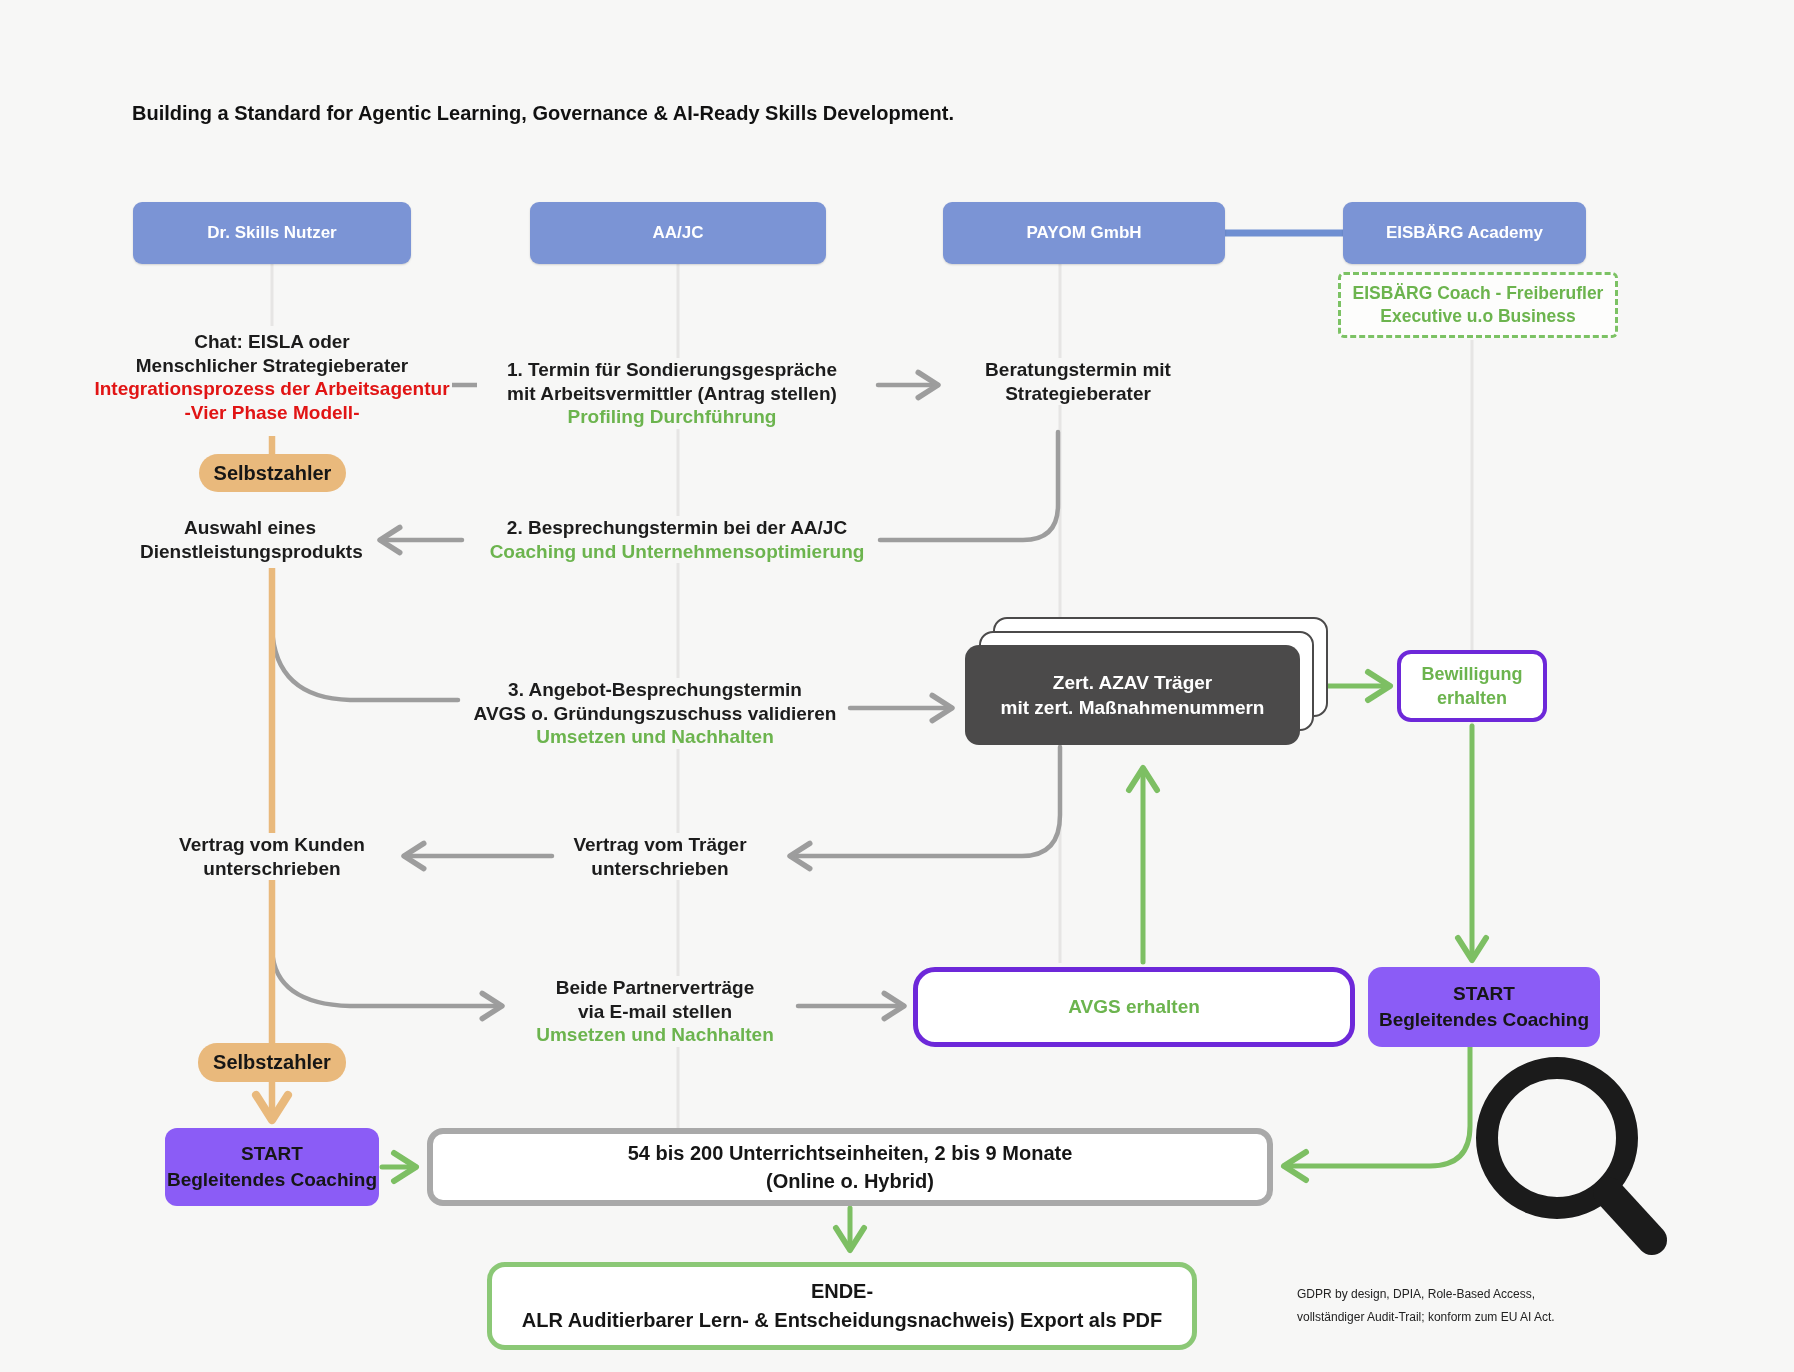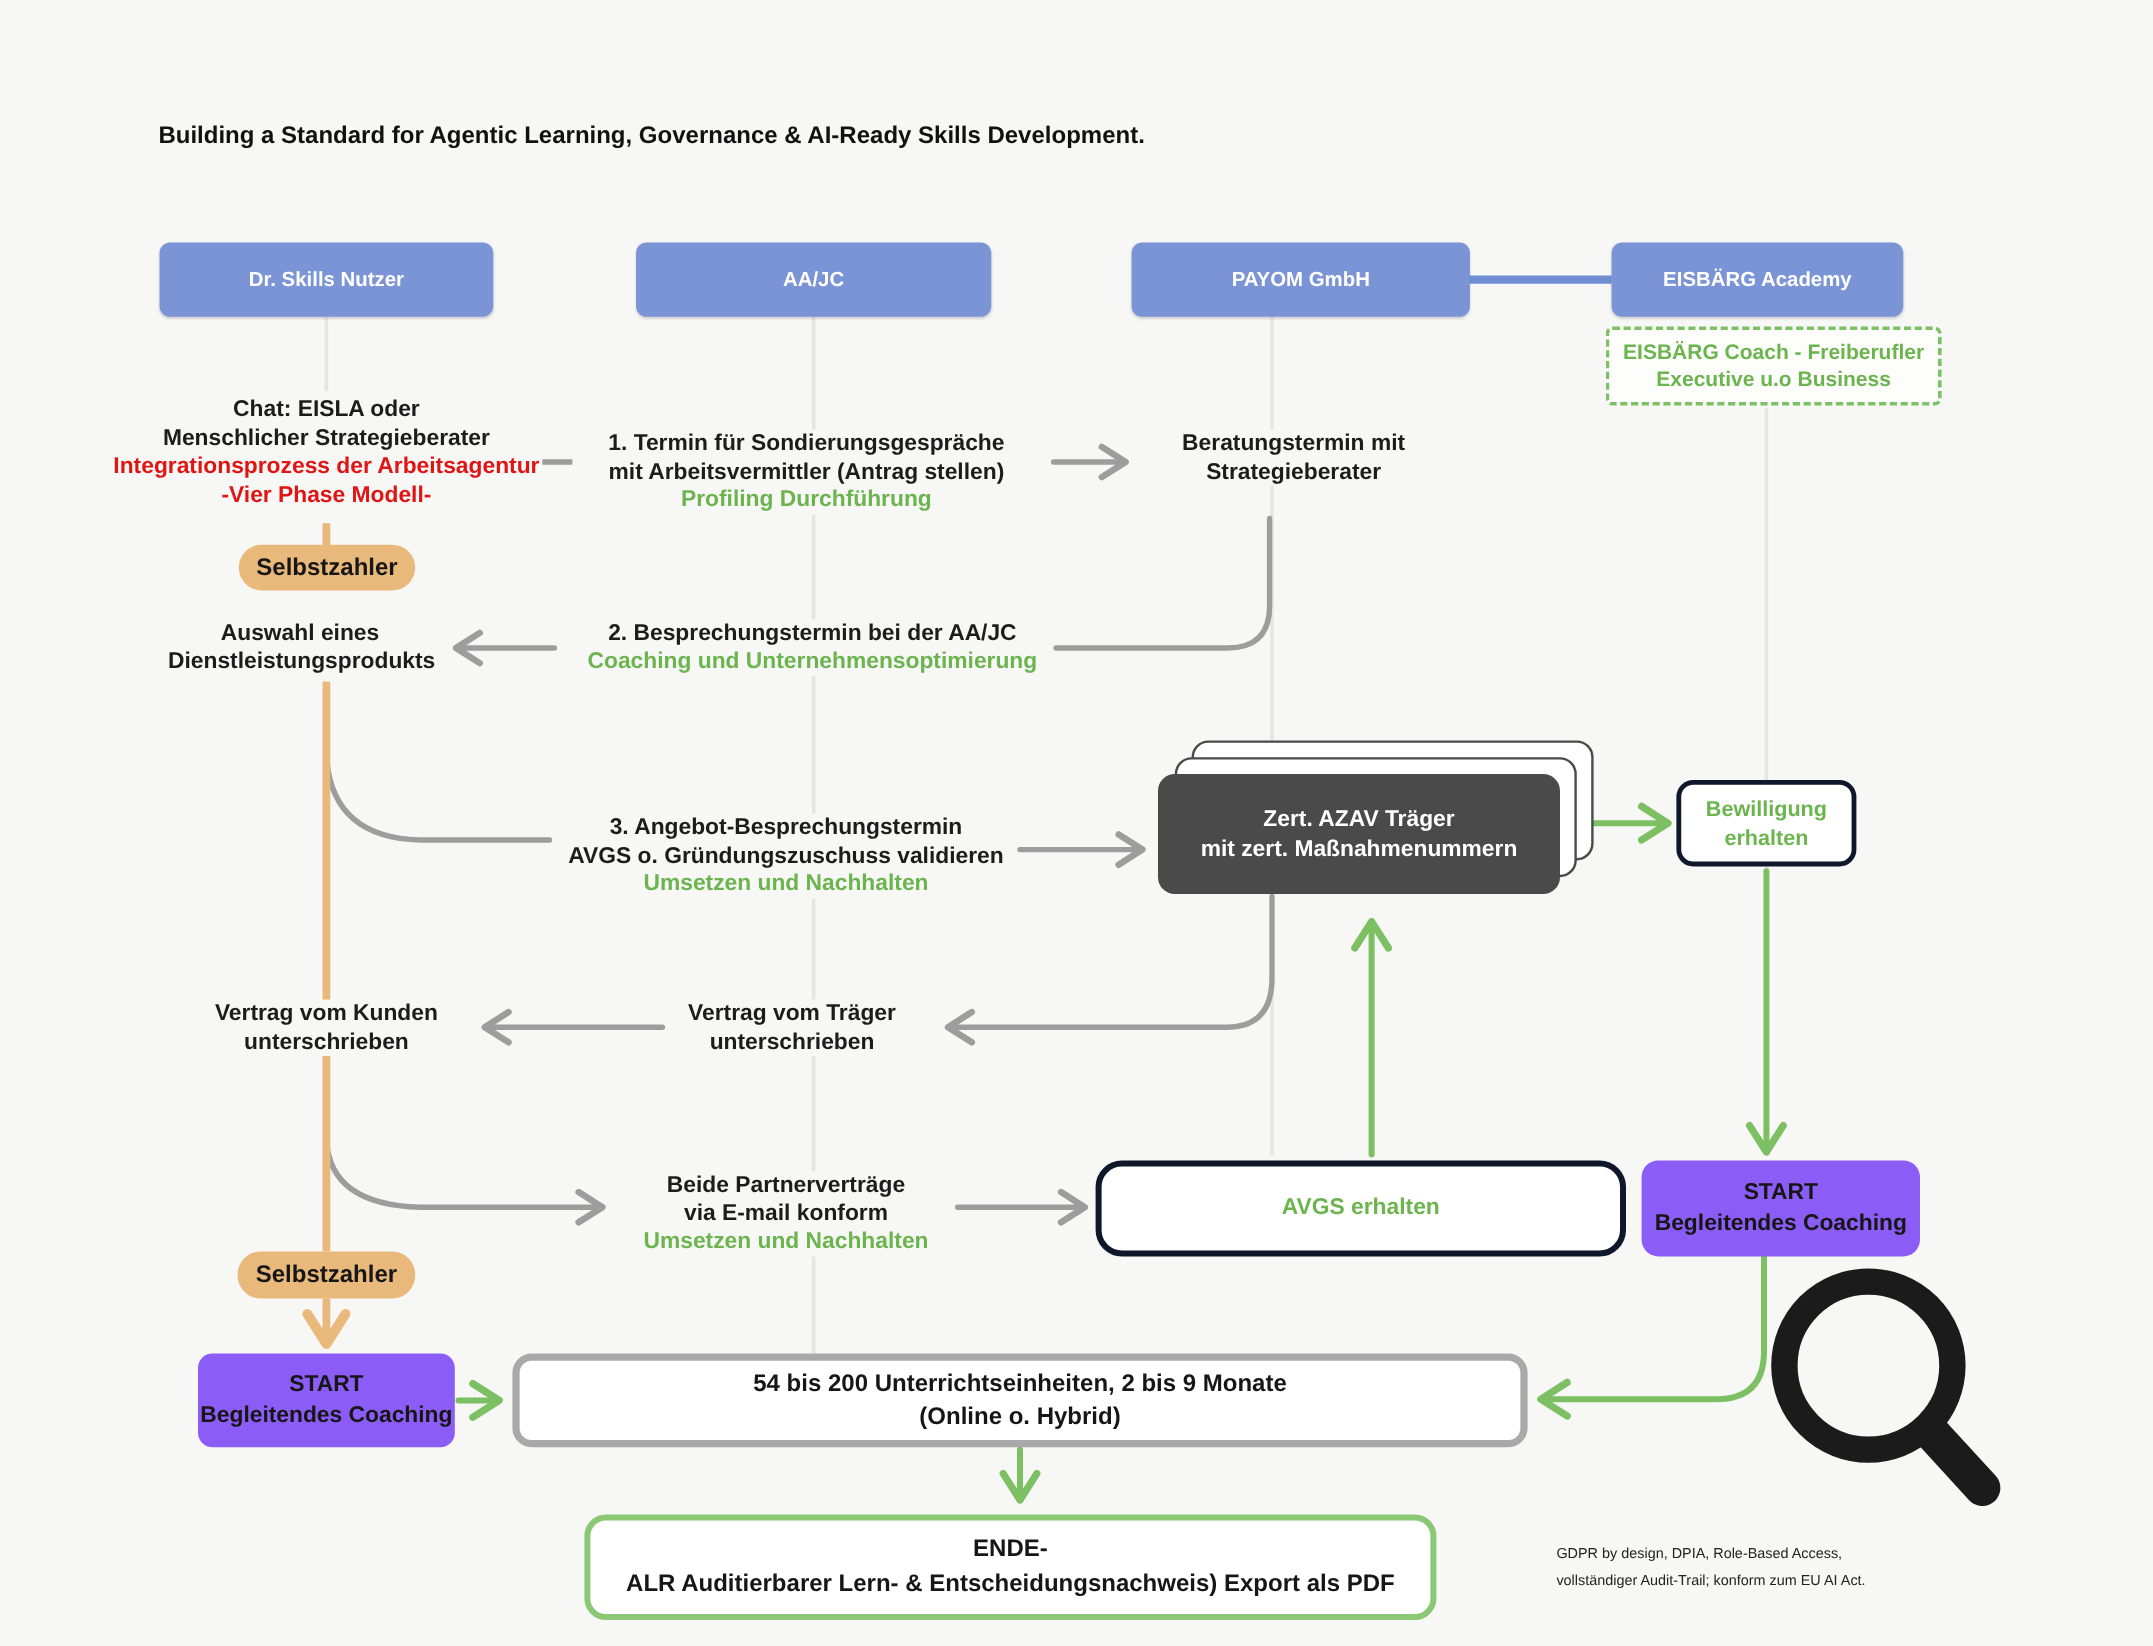--- a/index.html
+++ b/index.html
@@ -16,21 +16,21 @@
          font-size:17.5px;font-weight:600;line-height:23px;}
   .tnode{text-align:center;font-size:19px;line-height:23.5px;font-weight:600;color:#1c1c1c;background:#f7f7f6;}
   .tnode .green{color:#6cb44e;}
   .tnode .red{color:#e11414;font-weight:700;}
   .badge{background:#e9b97c;border-radius:19px;display:flex;align-items:center;justify-content:center;
          font-size:20px;font-weight:700;color:#161616;}
   .card{position:absolute;width:335px;height:100px;border-radius:14px;box-sizing:border-box;}
   .card.back{background:#ffffff;border:2.5px solid #4b4a4a;}
   .card.front{background:#4b4a4a;color:#fff;display:flex;flex-direction:column;align-items:center;justify-content:center;
               font-size:19px;font-weight:600;line-height:25px;}
-  .greenbox{background:#fff;border:4px solid #0f172a;border-radius:14px;color:#6cb44e;
+  .greenbox{background:#fff;border:4px solid #6d28d9;border-radius:14px;color:#6cb44e;
             display:flex;flex-direction:column;align-items:center;justify-content:center;
             font-size:18px;font-weight:700;line-height:24px;}
   .greenfill{background:#8b5cf6;border-radius:14px;color:#161616;display:flex;flex-direction:column;align-items:center;
              justify-content:center;font-size:19px;font-weight:600;line-height:26px;}
   .graybox{background:#fff;border:6px solid #a9a9a9;border-radius:16px;color:#161616;display:flex;flex-direction:column;
            align-items:center;justify-content:center;font-size:20px;font-weight:600;line-height:28px;}
   .endebox{background:#fff;border:5px solid #8bc876;border-radius:18px;color:#161616;display:flex;flex-direction:column;
            align-items:center;justify-content:center;font-size:20px;font-weight:600;line-height:29px;}
   .footnote{font-size:12px;font-weight:500;color:#222;line-height:23px;text-align:left;}
   span{display:block;}
@@ -161,21 +161,21 @@
     <span>Vertrag vom Kunden</span>
     <span>unterschrieben</span>
   </div>
   <div class="abs tnode" style="left:565px;top:833px;width:190px;">
     <span>Vertrag vom Träger</span>
     <span>unterschrieben</span>
   </div>
 
   <div class="abs tnode" style="left:525px;top:976px;width:260px;">
     <span>Beide Partnerverträge</span>
-    <span>via E-mail konform</span>
+    <span>via E-mail stellen</span>
     <span class="green">Umsetzen und Nachhalten</span>
   </div>
   <div class="abs greenbox" style="left:913px;top:967px;width:442px;height:80px;border-width:5px;border-radius:22px;font-size:19px;">
     <span>AVGS erhalten</span>
   </div>
   <div class="abs greenfill" style="left:1368px;top:967px;width:232px;height:80px;">
     <span>START</span>
     <span>Begleitendes Coaching</span>
   </div>
 

